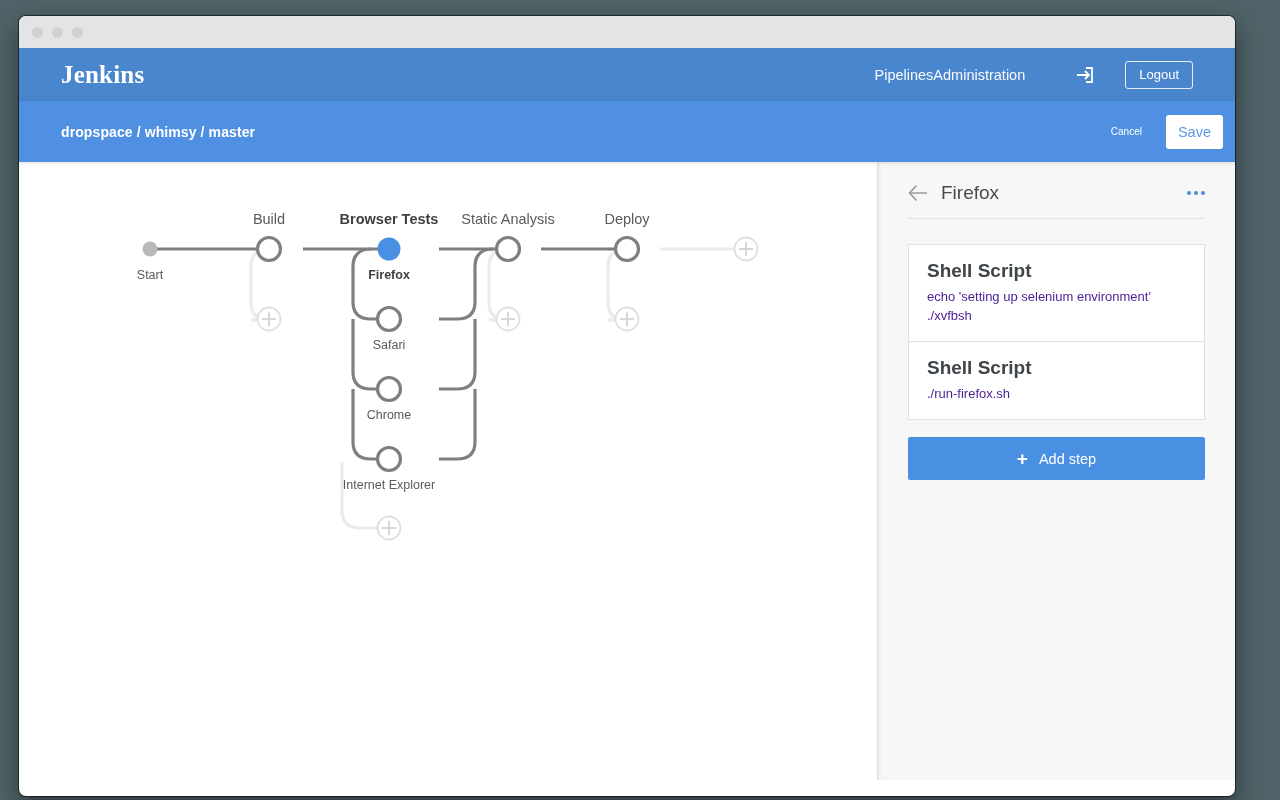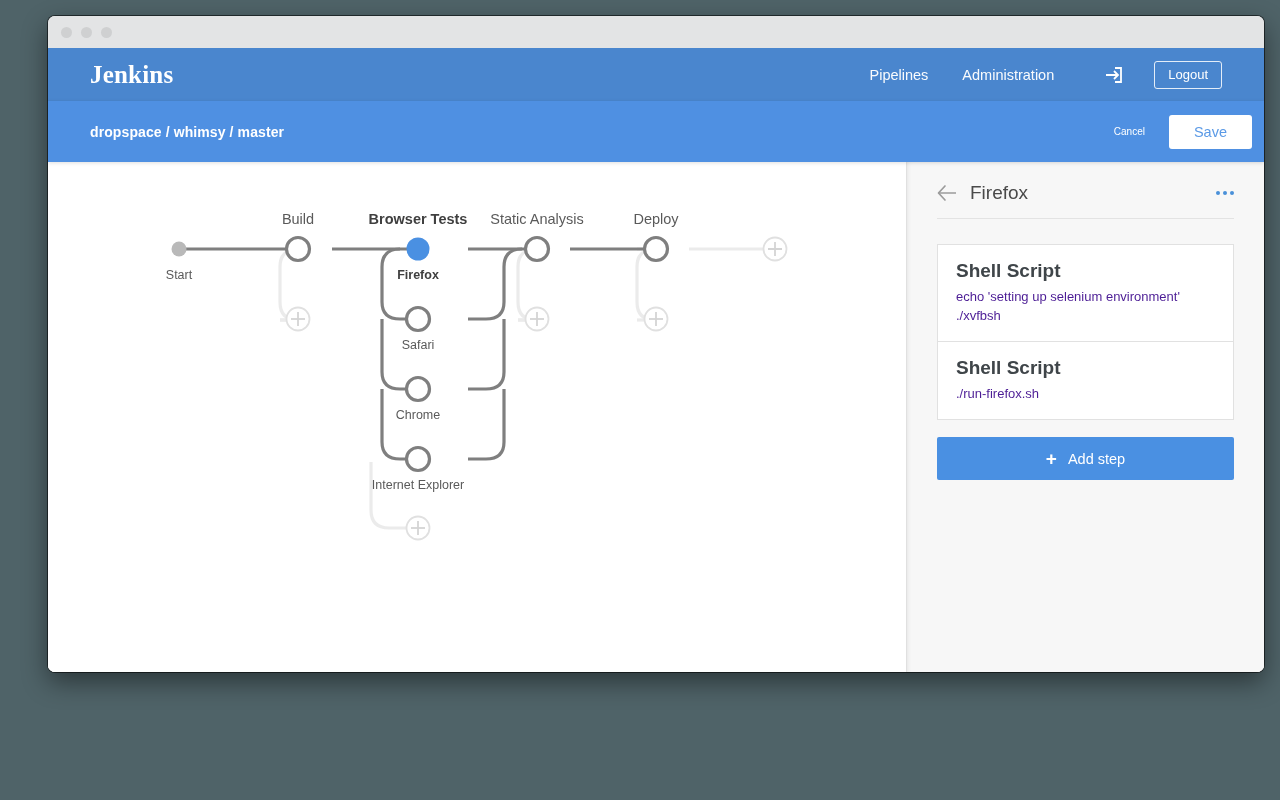--- a/index.html
+++ b/index.html
@@ -9,24 +9,24 @@
     height: 800px;
     overflow: hidden;
     background: #4f6368;
     font-family: "Liberation Sans", sans-serif;
     -webkit-font-smoothing: antialiased;
   }
 
   
   #app-window {
     position: absolute;
-    left: 48px;
+    left: 19px;
     top: 16px;
     width: 1216px;
-    height: 656px;
+    height: 780px;
     background: #ffffff;
     border-radius: 7px;
     overflow: hidden;
     box-shadow: 0 10px 26px rgba(0,0,0,0.45), 0 0 0 1px rgba(0,0,0,0.55);
   }
 
   #titlebar {
     height: 32px;
     background: #e3e4e5;
     display: flex;
@@ -54,21 +54,20 @@
     color: #ffffff;
     font-family: "Liberation Serif", serif;
     font-weight: bold;
     font-size: 25px;
     letter-spacing: 0.2px;
   }
   #topnav-spacer { flex: 1; }
   .nav-link {
     color: #ffffff;
     font-size: 14.5px;
-    margin-left: 34px;
     text-decoration: none;
     opacity: 0.97;
   }
   #login-icon {
     margin-left: 48px;
     width: 22px; height: 22px;
     display: flex; align-items: center; justify-content: center;
   }
   #logout-btn {
     margin-left: 30px;
@@ -109,21 +108,21 @@
     cursor: pointer;
     margin-right: 18px;
     font-family: "Liberation Sans", sans-serif;
   }
   #save-btn {
     background: #ffffff;
     color: #5b9ae6;
     font-size: 14.5px;
     border: none;
     border-radius: 3px;
-    padding: 9px 25px;
+    padding: 9px 12px;
     cursor: pointer;
     font-family: "Liberation Sans", sans-serif;
   }
 
   
   #body-split {
     display: flex;
     height: 618px;
     background: #ffffff;
   }

